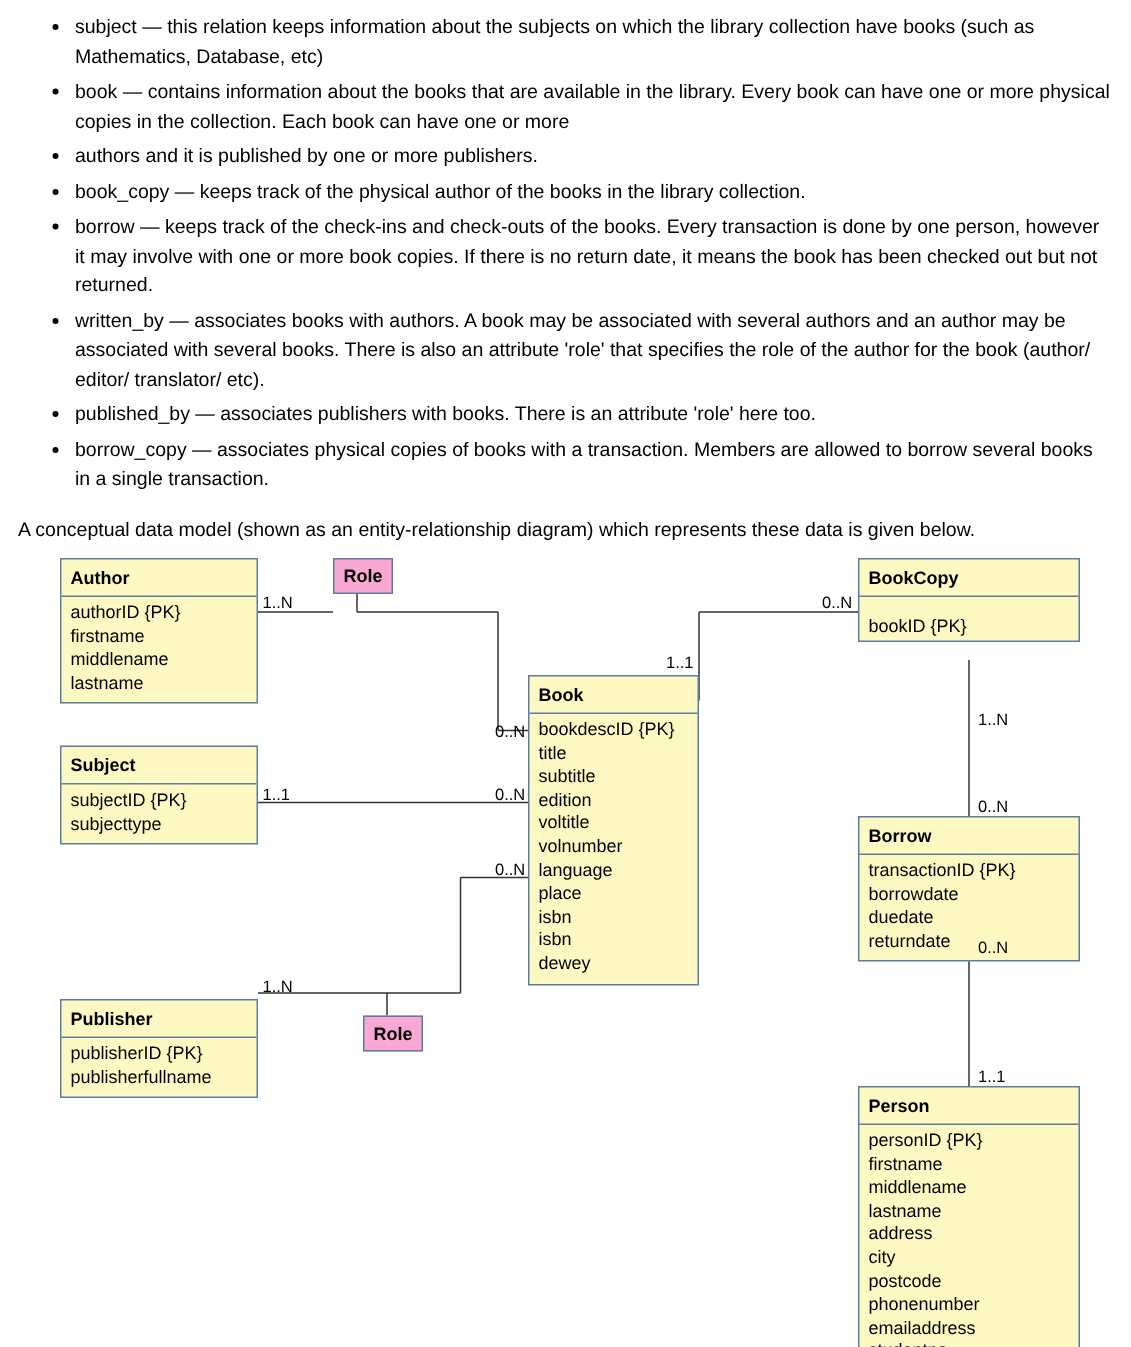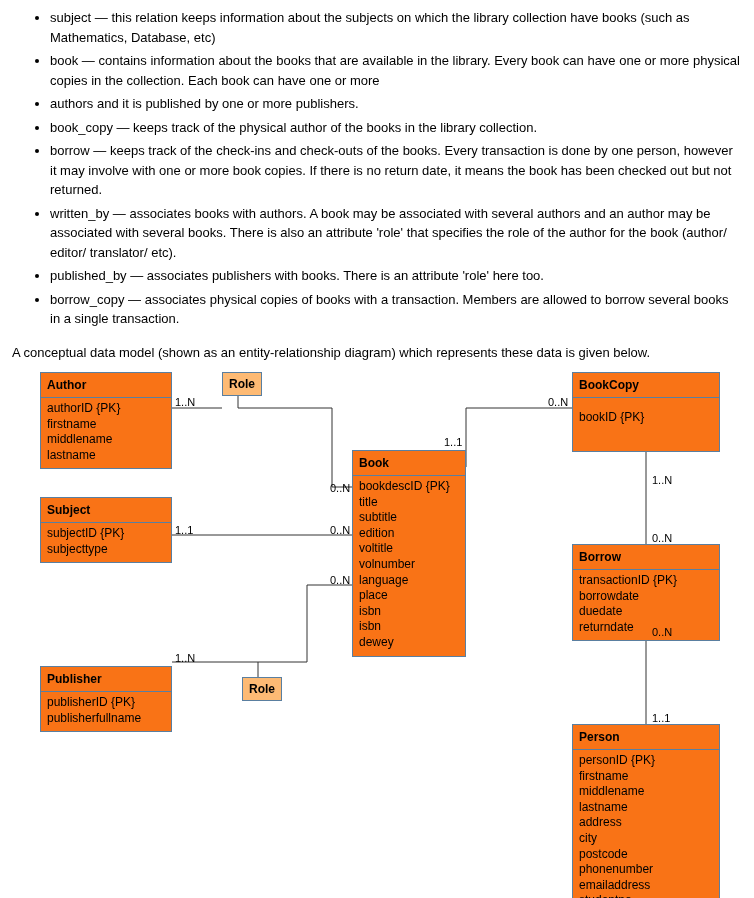--- a/index.html
+++ b/index.html
@@ -27,38 +27,38 @@
   .intro-line {
     margin: 4px 0 10px 0;
   }
   .diagram {
     position: relative;
     width: 730px;
     height: 560px;
   }
   .entity {
     position: absolute;
-    background: #f97316;
+    background: #fef9c3;
     border: 1px solid #5a7fa0;
   }
   .entity-title {
     font-weight: bold;
     padding: 3px 6px;
     border-bottom: 1px solid #5a7fa0;
     font-size: 12px;
   }
   .entity-body {
     padding: 3px 6px 5px 6px;
     font-size: 12px;
     line-height: 1.3;
   }
   .entity-body div { white-space: nowrap; }
   .small-box {
     position: absolute;
-    background: #fdba74;
+    background: #f9a8d4;
     border: 1px solid #5a7fa0;
     font-size: 12px;
     font-weight: bold;
     padding: 2px 6px;
   }
   svg.lines {
     position: absolute;
     left: 0; top: 0;
     width: 730px;
     height: 560px;
@@ -157,21 +157,21 @@
         <div>voltitle</div>
         <div>volnumber</div>
         <div>language</div>
         <div>place</div>
         <div>isbn</div>
         <div>isbn</div>
         <div>dewey</div>
       </div>
     </div>
 
-    <div class="entity" style="left:560px; top:0px; width:148px; height:80px;">
+    <div class="entity" style="left:560px; top:0px; width:148px; height:56px;">
       <div class="entity-title">BookCopy</div>
       <div class="entity-body" style="padding-top:12px;">
         <div>bookID {PK}</div>
       </div>
     </div>
 
     <div class="entity" style="left:560px; top:172px; width:148px;">
       <div class="entity-title">Borrow</div>
       <div class="entity-body">
         <div>transactionID {PK}</div>

